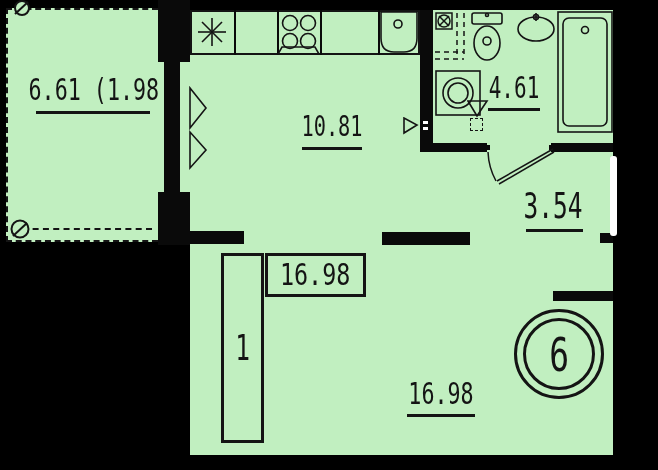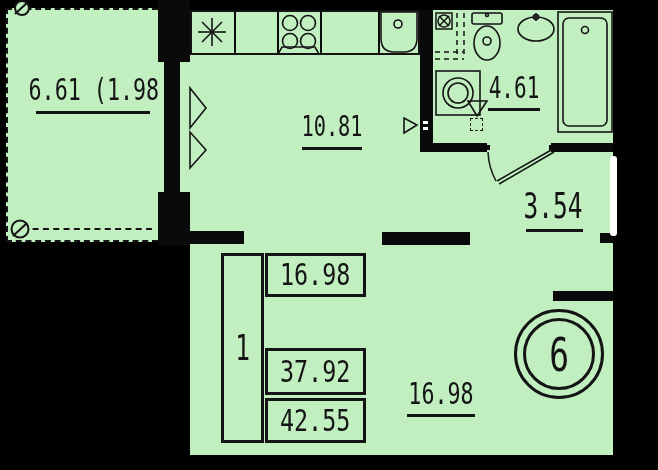--- a/index.html
+++ b/index.html
@@ -158,26 +158,20 @@
 
   <div class="abs cad" style="left:391px;top:378px;width:100px;font-size:31px;">16.98</div>
   <div class="abs uline" style="left:407px;top:414px;width:68px;"></div>
 
   <div class="abs tcell" style="left:221px;top:253px;width:43px;height:190px;">
     <span class="cad" style="font-size:35px;">1</span>
   </div>
   <div class="abs tcell" style="left:265px;top:253px;width:101px;height:44px;">
     <span class="cad cad2" style="font-size:30px;">16.98</span>
   </div>
-  <div class="abs tcell" style="left:265px;top:348px;width:101px;height:47px;">
-    <span class="cad cad2" style="font-size:30px;">37.92</span>
-  </div>
-  <div class="abs tcell" style="left:265px;top:398px;width:101px;height:45px;">
-    <span class="cad cad2" style="font-size:30px;">42.55</span>
-  </div>
 
   <div class="abs" style="left:514px;top:309px;width:90px;height:90px;border:3px solid #141414;border-radius:50%;
               box-sizing:border-box;display:flex;align-items:center;justify-content:center;">
     <div style="width:72px;height:72px;border:3px solid #141414;border-radius:50%;box-sizing:border-box;
                 display:flex;align-items:center;justify-content:center;">
       <span class="cad" style="font-size:47px;">6</span>
     </div>
   </div>
 
 </div>

